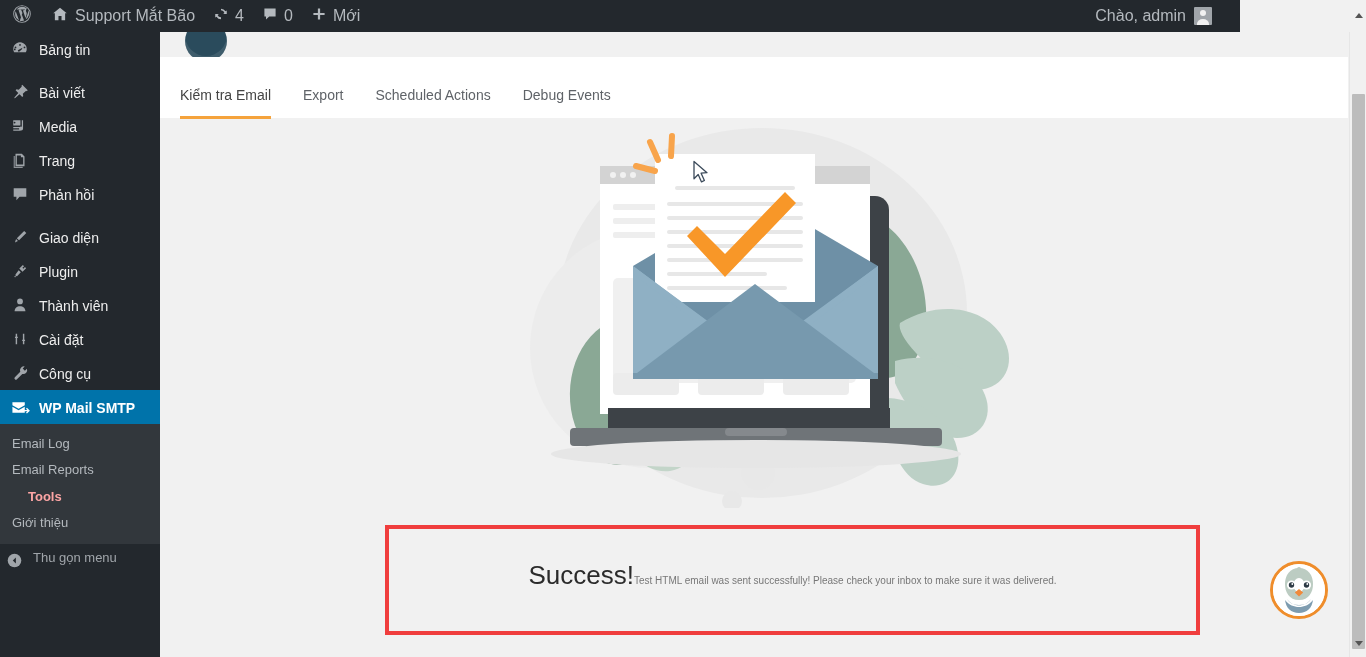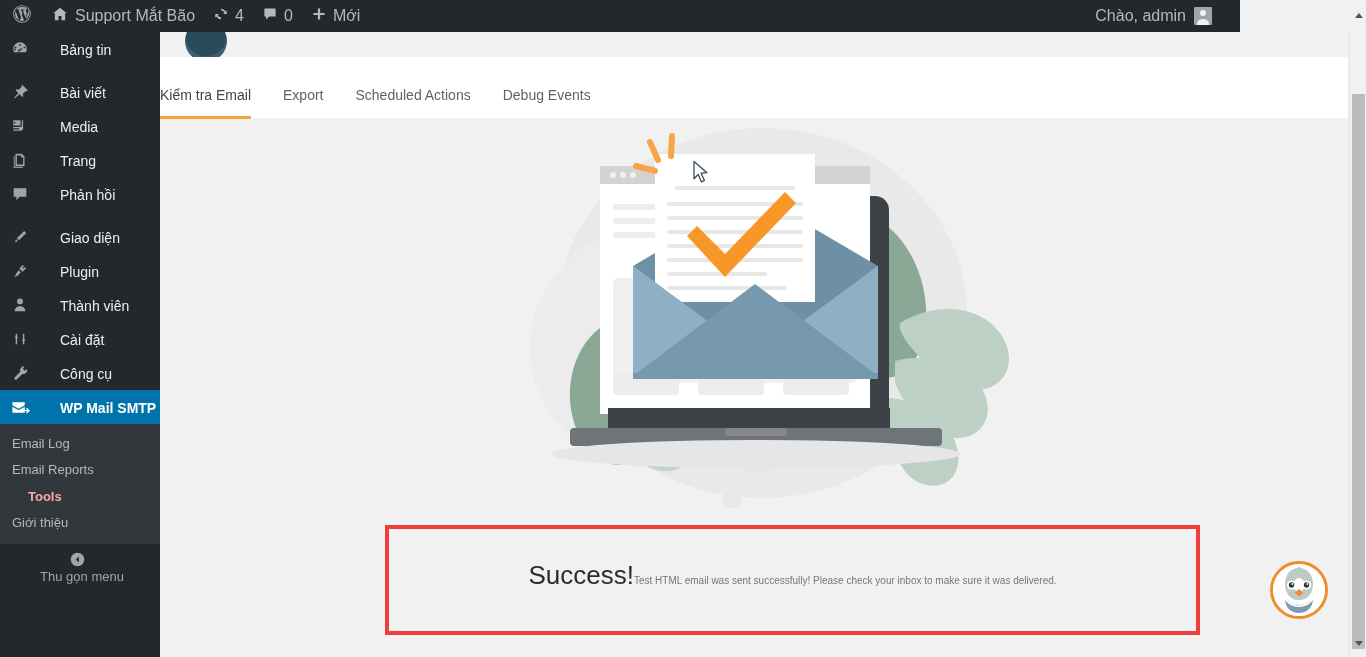--- a/index.html
+++ b/index.html
@@ -66,21 +66,21 @@
     height: 34px; padding-left: 10px;
     color: #eee; font-size: 14px;
     cursor: pointer;
   }
   .menu-top .mi {
     width: 20px; height: 20px;
     display: flex; align-items: center; justify-content: center;
     margin-right: 9px;
     fill: #a0a5aa;
   }
-  .menu-top .mlabel { line-height: 1; padding-top: 1px; margin-left: 21px; }
+  .menu-top .mlabel { line-height: 1; padding-top: 1px; }
   .menu-top.current {
     background: #0073aa;
     color: #fff; font-weight: 600;
   }
   .menu-top.current .mi { fill: #fff; }
   .menu-top.current::after {
     content: "";
     position: absolute; right: -8px; top: 50%;
     margin-top: -8px;
     border: 8px solid transparent;
@@ -96,26 +96,25 @@
     display: block;
     font-size: 13px;
     color: #b4b9be;
     padding: 6px 0 6px 12px;
     line-height: 1.1;
     cursor: pointer;
   }
   .submenu .sub-item.cur { color: #fca5a5; font-weight: 700; margin-left: 16px; }
 
   #collapse-menu {
-    display: flex; align-items: center;
+    display: flex; align-items: flex-start;
     height: 34px; padding-left: 4px;
     margin-top: 6px;
     color: #a0a5aa; font-size: 13px;
     cursor: pointer;
-    flex-direction: column;
   }
   #collapse-menu .cicon {
     width: 20px; height: 20px; margin-right: 9px;
     display: flex; align-items: center; justify-content: center;
   }
 
   
   #wpcontent {
     position: absolute; top: 32px; left: 160px;
     width: 1206px; height: 625px;
@@ -129,20 +128,21 @@
     width: 42px; height: 42px; border-radius: 50%;
     background: #2a4b5c;
     box-shadow: inset 0 -6px 0 rgba(255,255,255,0.10);
   }
 
   #tabbar {
     position: absolute; left: 0; top: 25px;
     width: 1188px; height: 61px;
     background: #fff;
     display: flex; align-items: flex-end;
+    padding-left: 20px;
   }
   .tab {
     position: relative;
     font-size: 14px; color: #5f6368;
     padding: 0 0 16px 0;
     margin-right: 32px;
     line-height: 1;
     cursor: pointer;
   }
   .tab.active { color: #444; }

